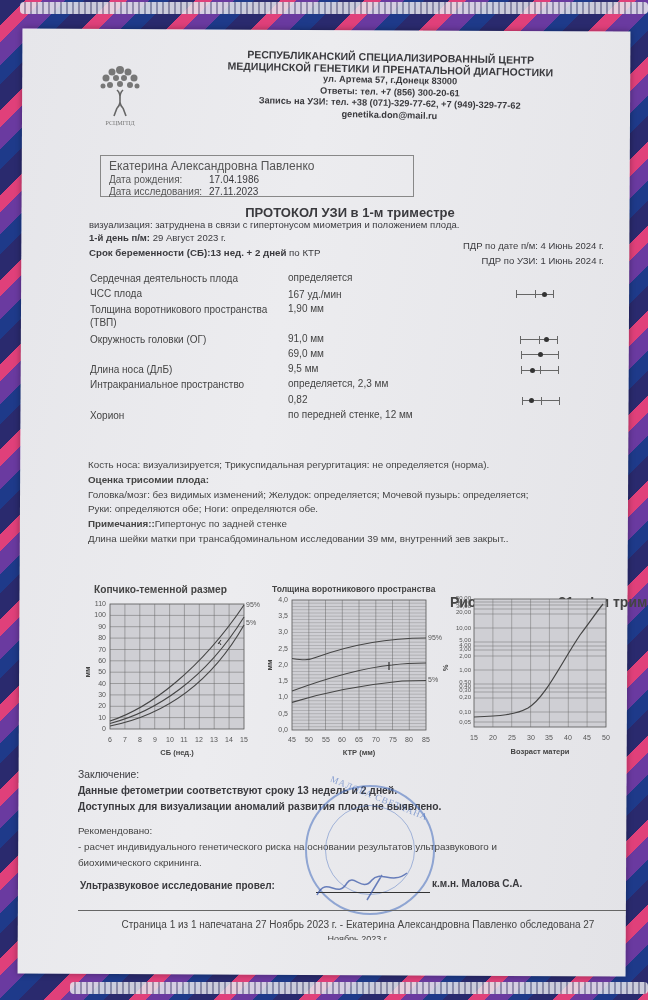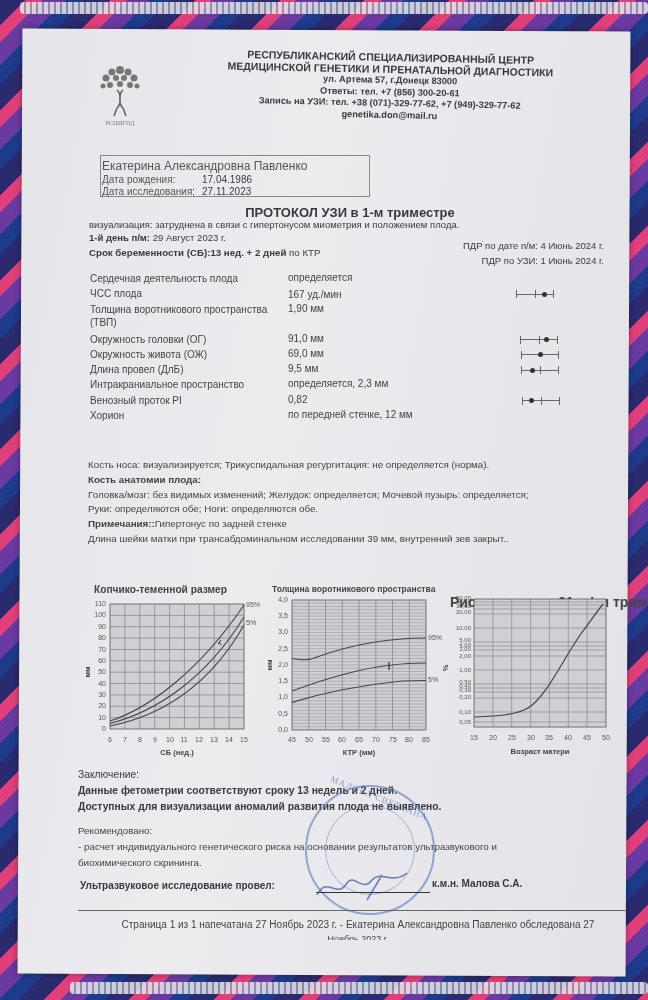--- a/index.html
+++ b/index.html
@@ -22,21 +22,21 @@
     background: linear-gradient(100deg, #e6e6ea 0%, #ececef 40%, #e3e3e7 100%);
     box-shadow: 0 0 6px rgba(0,0,0,.35);
     transform: rotate(0.3deg);
   }
   .logo { position: absolute; left: 90px; top: 60px; width: 60px; height: 70px; }
   .logo-text { position: absolute; left: 0; top: 60px; width: 60px; text-align: center; font-family: "Liberation Serif", serif; font-size: 6px; color: #777; }
   .header { position: absolute; left: 200px; top: 52px; width: 380px; text-align: center; font-size: 10.2px; font-weight: bold; color: #3a3a3e; line-height: 11.5px; transform: rotate(1.2deg); }
   .header .h1 { font-size: 10.5px; }
   .header .small { font-size: 9.2px; }
 
-  .patient-box { position: absolute; left: 100px; top: 155px; width: 270px; height: 42px; border: 1px solid #888; padding: 3px 1px; font-size: 10.5px; }
+  .patient-box { position: absolute; left: 100px; top: 155px; width: 314px; height: 42px; border: 1px solid #888; padding: 3px 8px; font-size: 10.5px; }
   .patient-name { font-size: 12px; color: #555; margin-bottom: 1px; }
   .prow { display: flex; font-size: 10px; line-height: 11.5px; }
   .prow .lbl { width: 100px; color: #555; }
   .prow .val { }
 
   .title { position: absolute; left: 100px; top: 205px; width: 500px; text-align: center; font-size: 13px; font-weight: bold; }
   .vis { position: absolute; left: 89px; top: 219px; font-size: 9.5px; }
   .lmp { position: absolute; left: 89px; top: 232px; font-size: 9.5px; }
   .lmp b, .ga b { font-weight: bold; }
   .ga { position: absolute; left: 89px; top: 247px; font-size: 9.7px; }
@@ -160,64 +160,62 @@
     <span class="mv">91,0 мм</span>
     <div class="range" style="left:430px;width:38px;">
       <div class="line"></div>
         <div class="tick" style="left:0"></div>
         <div class="tick" style="left:19px"></div>
         <div class="tick" style="right:0"></div>
         <div class="dot" style="left:24px"></div>
     </div>
   </div>
   <div class="mrow">
-    <span class="ml">Окружность живота (ОЖ)</span>
     <span class="mv">69,0 мм</span>
     <div class="range" style="left:431px;width:38px;">
       <div class="line"></div>
         <div class="tick" style="left:0"></div>
         <div class="tick" style="right:0"></div>
         <div class="dot" style="left:17px"></div>
     </div>
   </div>
   <div class="mrow">
-    <span class="ml">Длина провел (ДлБ)</span>
+    <span class="ml">Длина носа (ДлБ)</span>
     <span class="mv">9,5 мм</span>
     <div class="range" style="left:431px;width:38px;">
       <div class="line"></div>
         <div class="tick" style="left:0"></div>
         <div class="tick" style="left:19px"></div>
         <div class="tick" style="right:0"></div>
         <div class="dot" style="left:9px"></div>
     </div>
   </div>
   <div class="mrow">
     <span class="ml">Интракраниальное пространство</span>
     <span class="mv">определяется, 2,3 мм</span>
   </div>
   <div class="mrow">
-    <span class="ml">Венозный проток PI</span>
     <span class="mv">0,82</span>
     <div class="range" style="left:432px;width:38px;">
       <div class="line"></div>
         <div class="tick" style="left:0"></div>
         <div class="tick" style="left:19px"></div>
         <div class="tick" style="right:0"></div>
         <div class="dot" style="left:7px"></div>
     </div>
   </div>
   <div class="mrow">
     <span class="ml">Хорион</span>
     <span class="mv">по передней стенке, 12 мм</span>
   </div>
 </div>
 
 <div class="markers">
   <div>Кость носа: визуализируется;  Трикуспидальная регургитация: не определяется (норма).</div>
-  <div class="b">Кость анатомии плода:</div>
+  <div class="b">Оценка трисомии плода:</div>
   <div>Головка/мозг: без видимых изменений;  Желудок: определяется;  Мочевой пузырь: определяется;</div>
   <div>Руки: определяются обе;  Ноги: определяются обе.</div>
   <div><b>Примечания::</b><span>Гипертонус по задней стенке</span></div>
   <div>Длина шейки матки при трансабдоминальном исследовании 39 мм, внутренний зев закрыт..</div>
 </div>
 
 <div class="chart" style="left:80px;top:580px;width:185px;height:180px;">
   <div class="chart-title" style="left:14px;top:4px;">Копчико-теменной размер</div>
   <svg width="185" height="180">
     <rect x="30" y="24" width="134" height="125" fill="#cfcfd4" stroke="#555" stroke-width="0.8"></rect>

